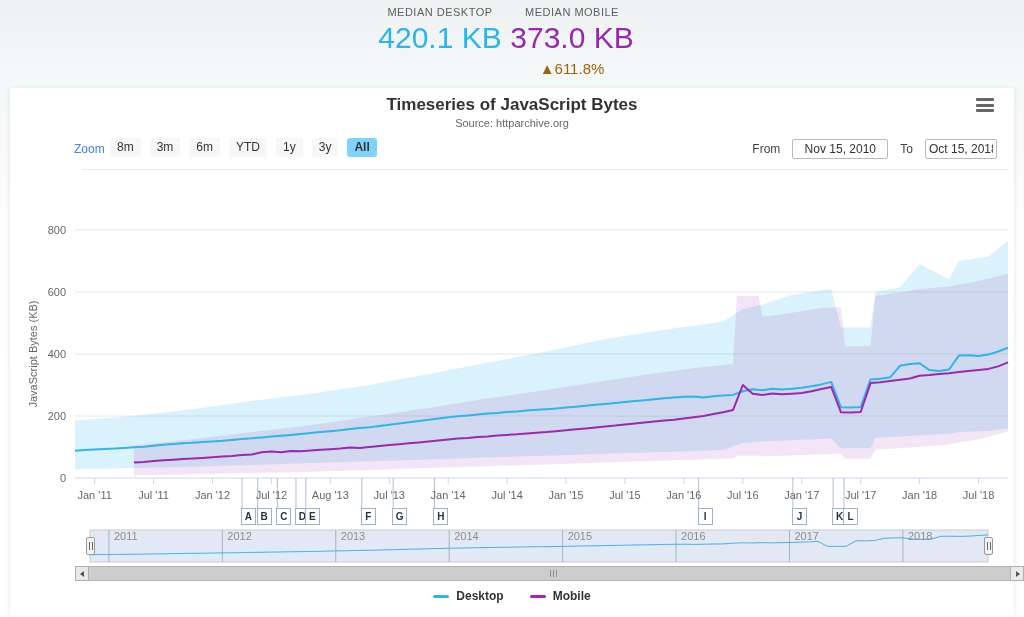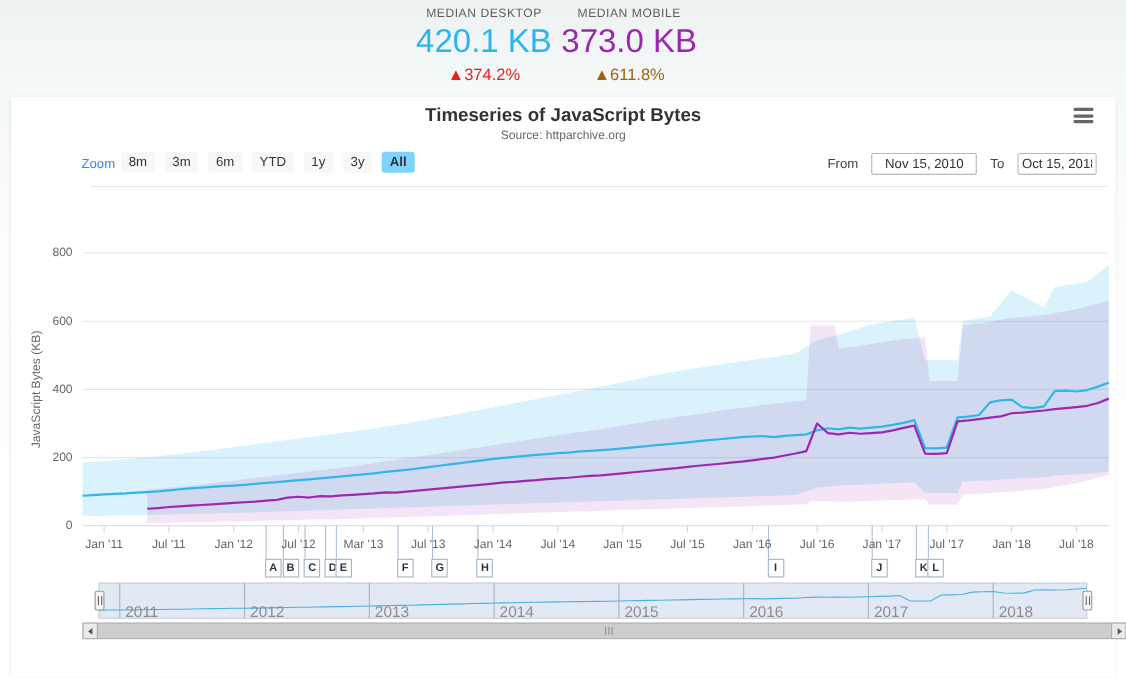--- a/index.html
+++ b/index.html
@@ -33,21 +33,21 @@
     font-family:"Liberation Sans",sans-serif;font-size:12px;color:#333;text-align:center;padding:1px 3px;}
   .divider{position:absolute;left:82px;top:169px;width:926px;height:1px;background:#e8e8e8;}
   
   .y-axis-title{position:absolute;left:-46px;top:347px;width:160px;height:14px;text-align:center;
     font-size:11px;color:#666;transform:rotate(-90deg);}
   .ytick{position:absolute;left:28px;width:38px;text-align:right;font-size:11px;color:#666;}
   .xtick{position:absolute;width:56px;text-align:center;font-size:11px;color:#666;top:489px;}
   .flag{position:absolute;top:508px;height:15px;min-width:9px;padding:0 2px;background:#fff;
     border:1px solid #9db3cb;font-size:10px;font-weight:bold;color:#2b3440;text-align:center;
     line-height:15px;cursor:pointer;}
-  .navlabel{position:absolute;top:548px;font-size:14px;color:#8c8c8c;}
+  .navlabel{position:absolute;top:530px;font-size:11px;color:#8c8c8c;}
   .nav-handle{position:absolute;top:537px;width:7px;height:16px;background:#f4f4f4;
     border:1px solid #999;border-radius:2px;display:flex;justify-content:center;gap:2px;
     align-items:center;cursor:ew-resize;}
   .nav-handle i{display:block;width:1px;height:8px;background:#666;}
   
   .scrollbar{position:absolute;left:75px;top:566px;width:949px;height:15px;background:#cdcdcd;
     border:1px solid #b3b3b3;box-sizing:border-box;}
   .sb-btn{position:absolute;top:-1px;width:14px;height:15px;background:#e9e9e9;border:1px solid #b0b0b0;
     box-sizing:border-box;cursor:pointer;}
   .sb-btn.left{left:-1px;}
@@ -68,21 +68,20 @@
 </style>
 </head>
 <body>
 
 <div class="page">
   <div class="card"></div>
 
   <div class="stat" style="left:330px;">
     <div class="stat-label">MEDIAN DESKTOP</div>
     <div class="stat-value" id="stat-desktop-value" style="color: rgb(41, 181, 239);">420.1 KB</div>
-    <div class="stat-delta" id="stat-desktop-delta" style="color: rgb(230, 32, 32);"><span>▲</span><span>374.2%</span></div>
   </div>
   <div class="stat" style="left:462px;">
     <div class="stat-label">MEDIAN MOBILE</div>
     <div class="stat-value" id="stat-mobile-value" style="color: rgb(154, 39, 173);">373.0 KB</div>
     <div class="stat-delta" id="stat-mobile-delta" style="color: #a16207;"><span>▲</span><span>611.8%</span></div>
   </div>
 
   <div class="chart-title">Timeseries of JavaScript Bytes</div>
   <div class="chart-subtitle">Source: httparchive.org</div>
   <div class="menu-btn">
@@ -162,21 +161,21 @@
   <div id="labels-layer">
       <div class="ytick" style="top: 472px;">0</div>
       <div class="ytick" style="top: 410px;">200</div>
       <div class="ytick" style="top: 348px;">400</div>
       <div class="ytick" style="top: 286px;">600</div>
       <div class="ytick" style="top: 224px;">800</div>
       <div class="xtick" style="left: 66.6421px;">Jan '11</div>
       <div class="xtick" style="left: 125.568px;">Jul '11</div>
       <div class="xtick" style="left: 184.495px;">Jan '12</div>
       <div class="xtick" style="left: 243.421px;">Jul '12</div>
-      <div class="xtick" style="left: 302.347px;">Mar '13</div>
+      <div class="xtick" style="left: 302.347px;">Aug '13</div>
       <div class="xtick" style="left: 361.274px;">Jul '13</div>
       <div class="xtick" style="left: 420.2px;">Jan '14</div>
       <div class="xtick" style="left: 479.126px;">Jul '14</div>
       <div class="xtick" style="left: 538.053px;">Jan '15</div>
       <div class="xtick" style="left: 596.979px;">Jul '15</div>
       <div class="xtick" style="left: 655.905px;">Jan '16</div>
       <div class="xtick" style="left: 714.832px;">Jul '16</div>
       <div class="xtick" style="left: 773.758px;">Jan '17</div>
       <div class="xtick" style="left: 832.684px;">Jul '17</div>
       <div class="xtick" style="left: 891.611px;">Jan '18</div>
@@ -218,13 +217,23 @@
     <div class="sb-grip">
         <i></i>
         <i></i>
         <i></i>
       </div>
     <div class="sb-btn right">
         <span class="sb-arrow"></span>
       </div>
   </div>
 
+  <div class="legend" id="legend">
+      <div class="litem">
+        <span class="swatch" style="background: rgb(47, 181, 234);"></span>
+        <span>Desktop</span>
+      </div>
+      <div class="litem">
+        <span class="swatch" style="background: rgb(156, 39, 176);"></span>
+        <span>Mobile</span>
+      </div>
+    </div>
 </div>
 
 </body></html>

